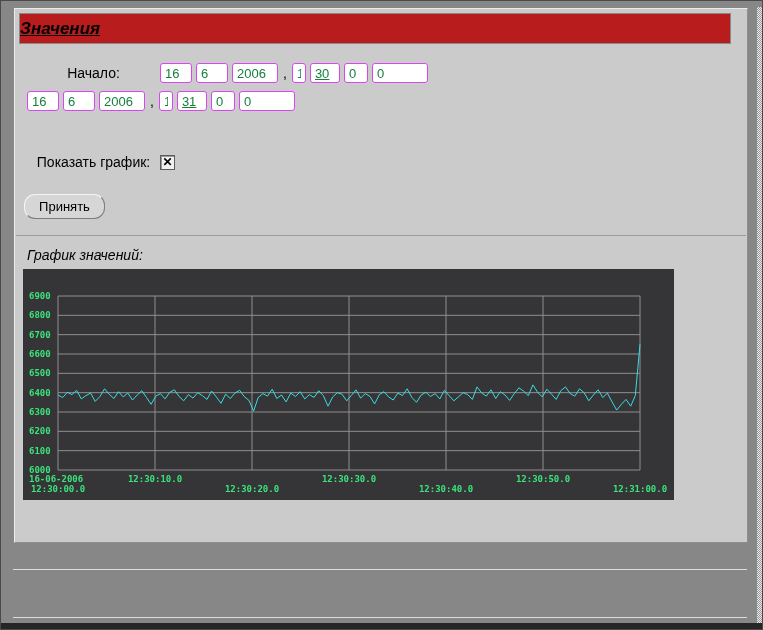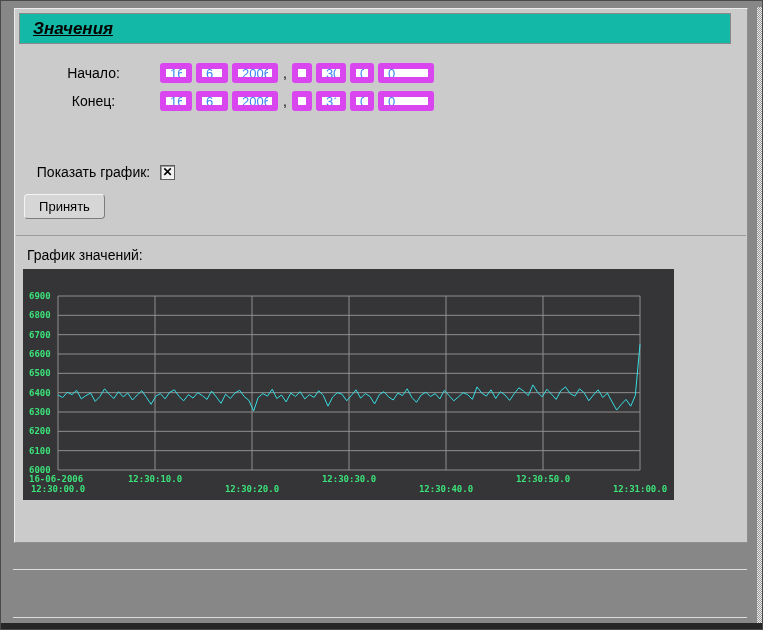--- a/index.html
+++ b/index.html
@@ -16,58 +16,58 @@
   .bottom-band { position:absolute; left:0; right:0; bottom:0; height:6px; background:#262626; }
 
   .panel {
     position:absolute; left:13px; top:7px; width:734px; height:535px;
     background:#cbcbcb;
     border-top:1px solid #ececec; border-left:1px solid #ececec;
     border-right:1px solid #8e8e8e; border-bottom:1px solid #8e8e8e;
   }
   .header-bar {
     position:absolute; left:4px; top:4px; right:16px; height:31px;
-    background:#14b8a6; border:1px solid #898989;
-    display:flex; align-items:center; padding-left:13px;
+    background:#b91c1c; border:1px solid #898989;
+    display:flex; align-items:center; 
   }
   .header-bar h1 {
     font-size:17px; font-weight:bold; font-style:italic;
     text-decoration:underline; color:#000;
   }
 
   .form-row { position:absolute; left:12px; right:12px; height:22px; display:flex; align-items:center; }
   .row-begin   { top:53px; }
   .row-end     { top:81px; }
   .row-arch    { top:109px; }
-  .row-check   { top:154px; height:18px; }
+  .row-check   { top:144px; height:18px; }
   .form-label { font-size:14px; color:#000; width:133px; flex:0 0 133px;text-align:center; }
   .inputs { display:flex; align-items:center; gap:4px; }
   .ti {
-    height:20px; background:#fff; border:6px solid #d946ef; border-radius:3px;
-    font-family:"Liberation Sans", sans-serif; font-size:13px; color:#3b82f6;
+    height:20px; background:#fff; border:1px solid #d946ef; border-radius:3px;
+    font-family:"Liberation Sans", sans-serif; font-size:13px; color:#15803d;
     padding:0 4px; outline:none;
   }
   .w-day{width:32px;} .w-mon{width:32px;} .w-year{width:46px;}
   .w-hour{width:14px;} .w-min{width:30px;text-decoration:underline;} .w-sec{width:24px;} .w-ms{width:56px;}
   .comma { font-size:14px; margin:0 1px; }
   .arch-input { width:362px; }
   .checkbox {
     width:15px; height:15px; background:#f2f2f2;
     border:1px solid #5c5c5c; box-shadow:inset 1px 1px 0 #9a9a9a;
     display:flex; align-items:center; justify-content:center;
     font-size:12px; font-weight:bold; color:#000; line-height:1; cursor:default;
   }
   .accept-btn {
     position:absolute; left:9px; top:185px; width:81px; height:25px;
-    background:#d6d6d6; border-radius:4px;
+    background:#d6d6d6; border-radius:11px;
     border:1px solid; border-color:#f4f4f4 #7d7d7d #7d7d7d #f4f4f4;
     font-family:"Liberation Sans", sans-serif; font-size:13px; color:#000;
   }
   .separator { position:absolute; left:1px; right:1px; top:226px; height:1px; background:#9c9c9c; }
-  .graph-label { position:absolute; left:12px; top:238px; font-size:14px; color:#000; }
+  .graph-label { position:absolute; left:12px; top:238px; font-size:14px; color:#000;font-style:italic; }
 
   .chart {
     position:absolute; left:8px; top:260px; width:651px; height:231px;
     background:#353537;
   }
   .chart svg { display:block; }
   .chart text {
     font-family:"DejaVu Sans Mono", monospace; font-weight:bold; font-size:9px;
   }
 
@@ -94,21 +94,20 @@
         <input class="ti w-year" value="2006" style="">
         <span class="comma">,</span>
         <input class="ti w-hour" value="12" style="">
         <input class="ti w-min" value="30" style="">
         <input class="ti w-sec" value="0" style="">
         <input class="ti w-ms" value="0" style="">
       </span>
     </div>
 
     <div class="form-row row-end">
-      <span class="form-label">Конец:</span>
       <span class="inputs">
         <input class="ti w-day" value="16" style="">
         <input class="ti w-mon" value="6" style="">
         <input class="ti w-year" value="2006" style="">
         <span class="comma">,</span>
         <input class="ti w-hour" value="12" style="">
         <input class="ti w-min" value="31" style="">
         <input class="ti w-sec" value="0" style="">
         <input class="ti w-ms" value="0" style="">
       </span>

